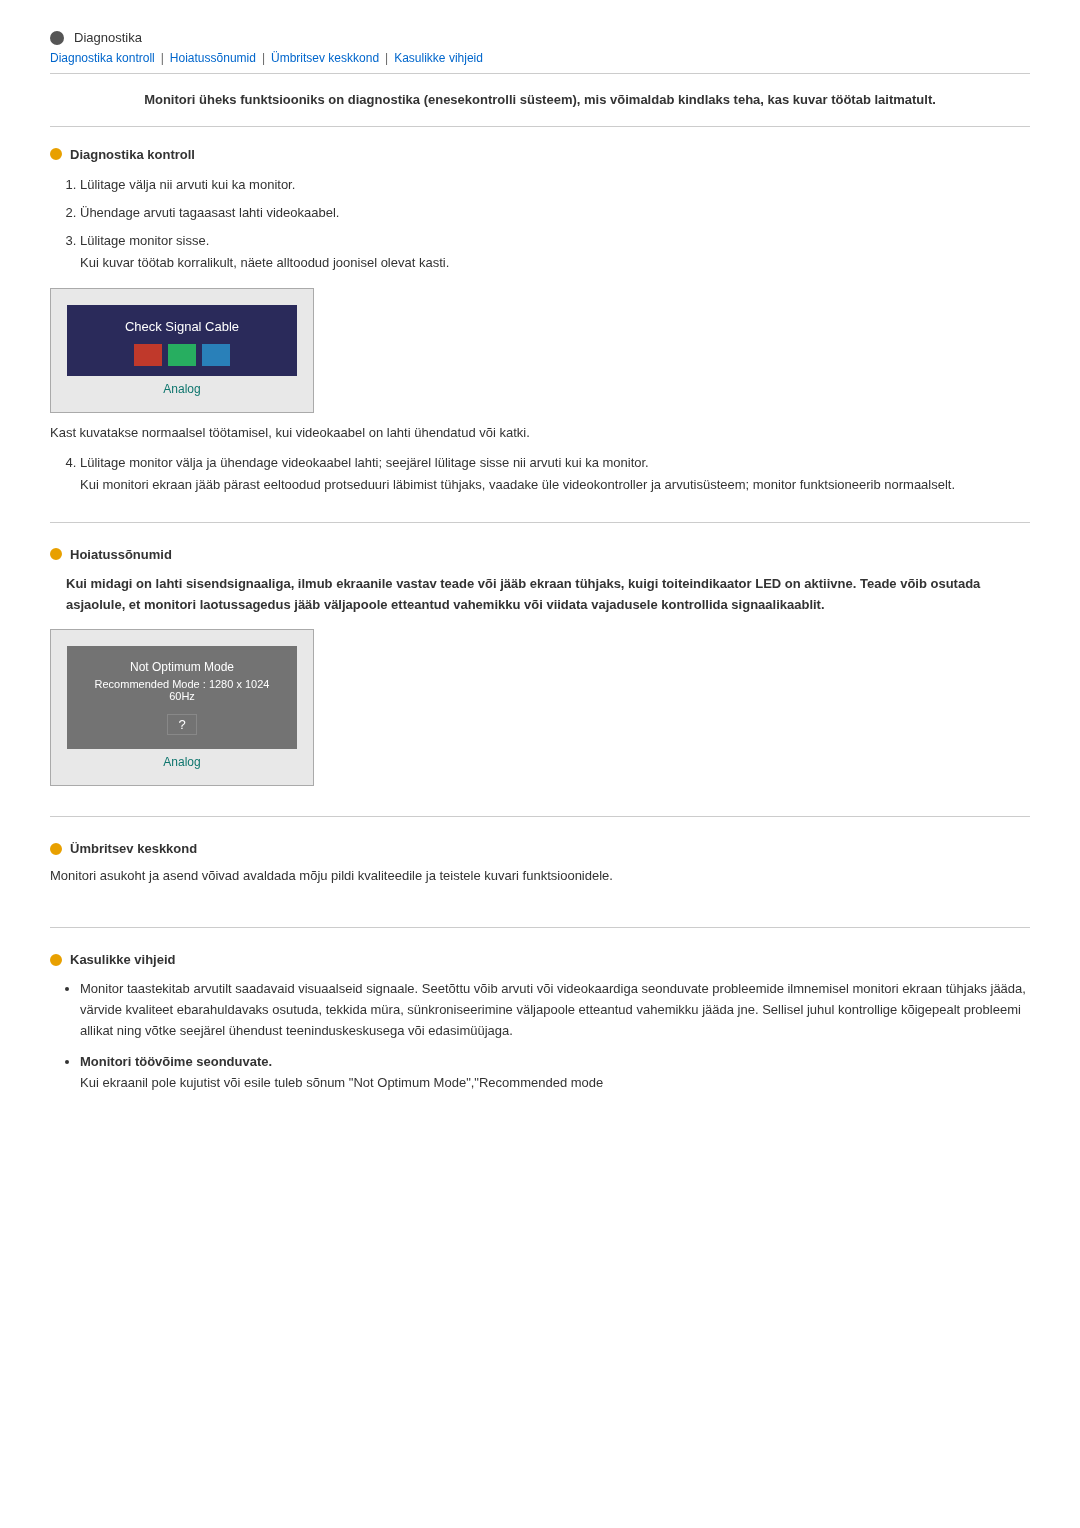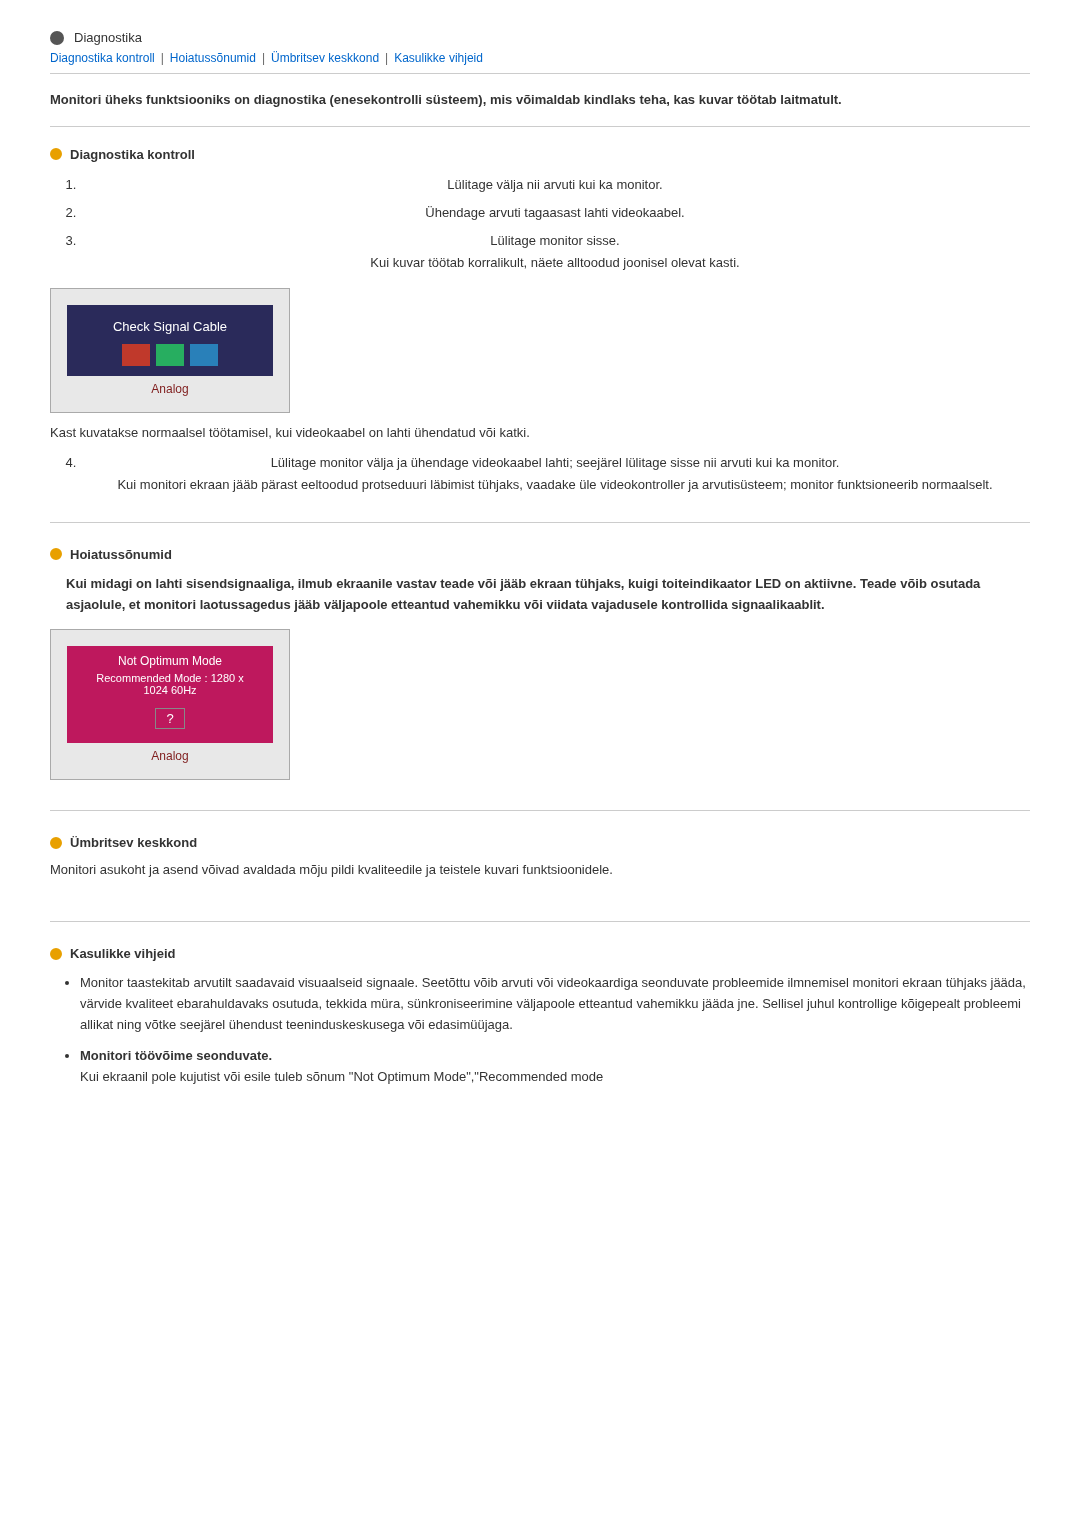--- a/index.html
+++ b/index.html
@@ -46,20 +46,21 @@
       color: #666;
       margin: 0 6px;
     }
     .intro-text {
       font-weight: bold;
       font-size: 13px;
       margin-bottom: 20px;
       border-bottom: 1px solid #ccc;
       padding-bottom: 16px;
       line-height: 1.5;
+      text-align: center;
     }
     .section {
       margin-bottom: 24px;
       border-bottom: 1px solid #ccc;
       padding-bottom: 20px;
     }
     .section-header {
       display: flex;
       align-items: center;
       margin-bottom: 12px;
@@ -74,39 +75,38 @@
       border: 2px solid #e8a000;
     }
     .section-title {
       font-weight: bold;
       font-size: 13px;
     }
     .ordered-list {
       list-style: decimal;
       padding-left: 30px;
       line-height: 1.7;
-      text-align: center;
     }
     .ordered-list li {
       margin-bottom: 6px;
     }
     .sub-text {
       padding-left: 0;
       margin-top: 10px;
       line-height: 1.5;
     }
     .monitor-box-wrapper {
       margin: 14px 0 10px 0;
       display: flex;
       justify-content: flex-start;
     }
     .monitor-box {
       border: 1px solid #aaa;
       background: #e8e8e8;
-      width: 240px;
+      width: 264px;
       padding: 16px;
       text-align: center;
     }
     .monitor-box-screen {
       background: #2a2a5a;
       color: #fff;
       padding: 14px 20px 10px;
       margin-bottom: 6px;
     }
     .monitor-box-title {
@@ -117,37 +117,37 @@
       display: flex;
       justify-content: center;
       gap: 6px;
     }
     .color-block {
       width: 28px;
       height: 22px;
     }
     .monitor-box-label {
       font-size: 12px;
-      color: #7f1d1d;
+      color: #0f766e;
       margin-top: 4px;
     }
     .normal-text {
       line-height: 1.6;
       margin-bottom: 8px;
     }
     .section2-text {
       padding-left: 16px;
       line-height: 1.6;
       margin-bottom: 12px;
       font-weight: bold;
     }
     .monitor-box2-screen {
-      background: #be185d;
+      background: #737373;
       color: #fff;
-      padding: 8px 20px 10px;
+      padding: 14px 20px 10px;
       margin-bottom: 6px;
     }
     .monitor-box2-title {
       font-size: 12px;
       margin-bottom: 4px;
     }
     .monitor-box2-sub {
       font-size: 11px;
       margin-bottom: 12px;
     }

